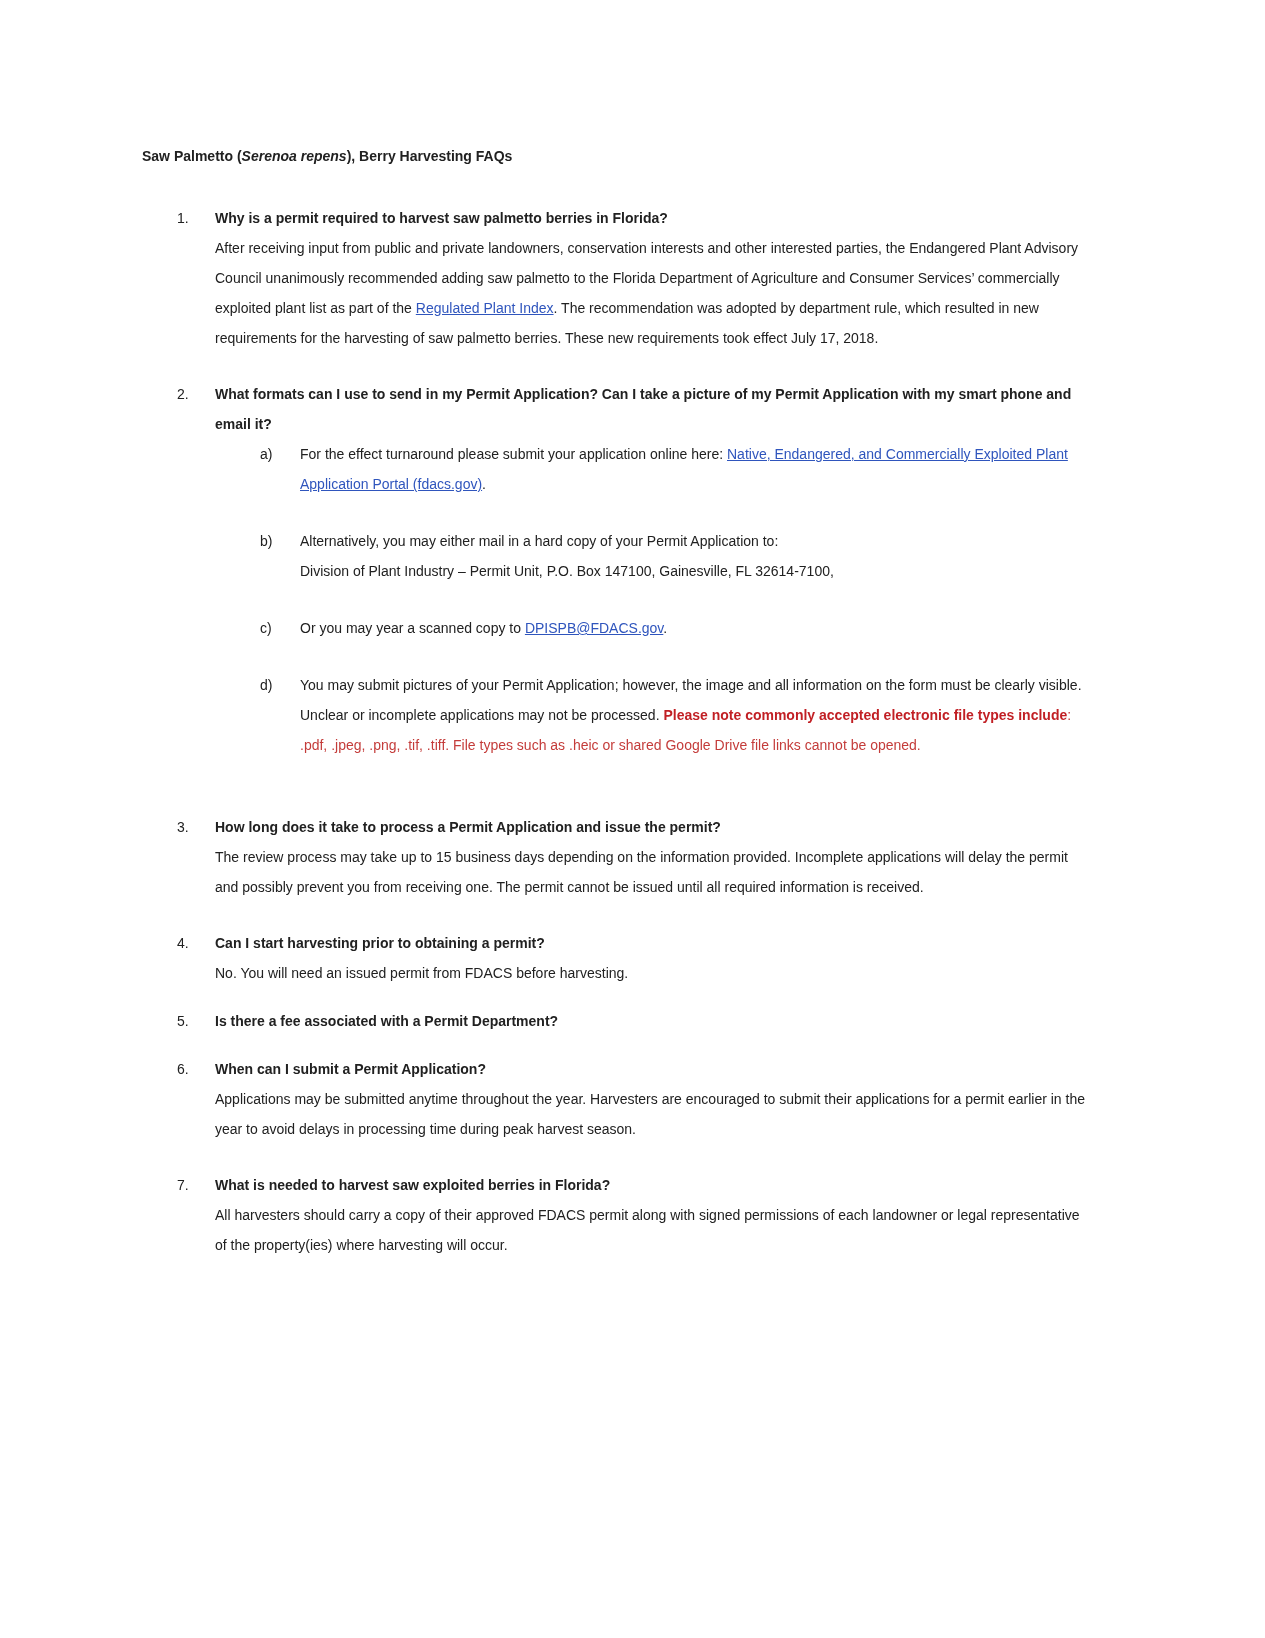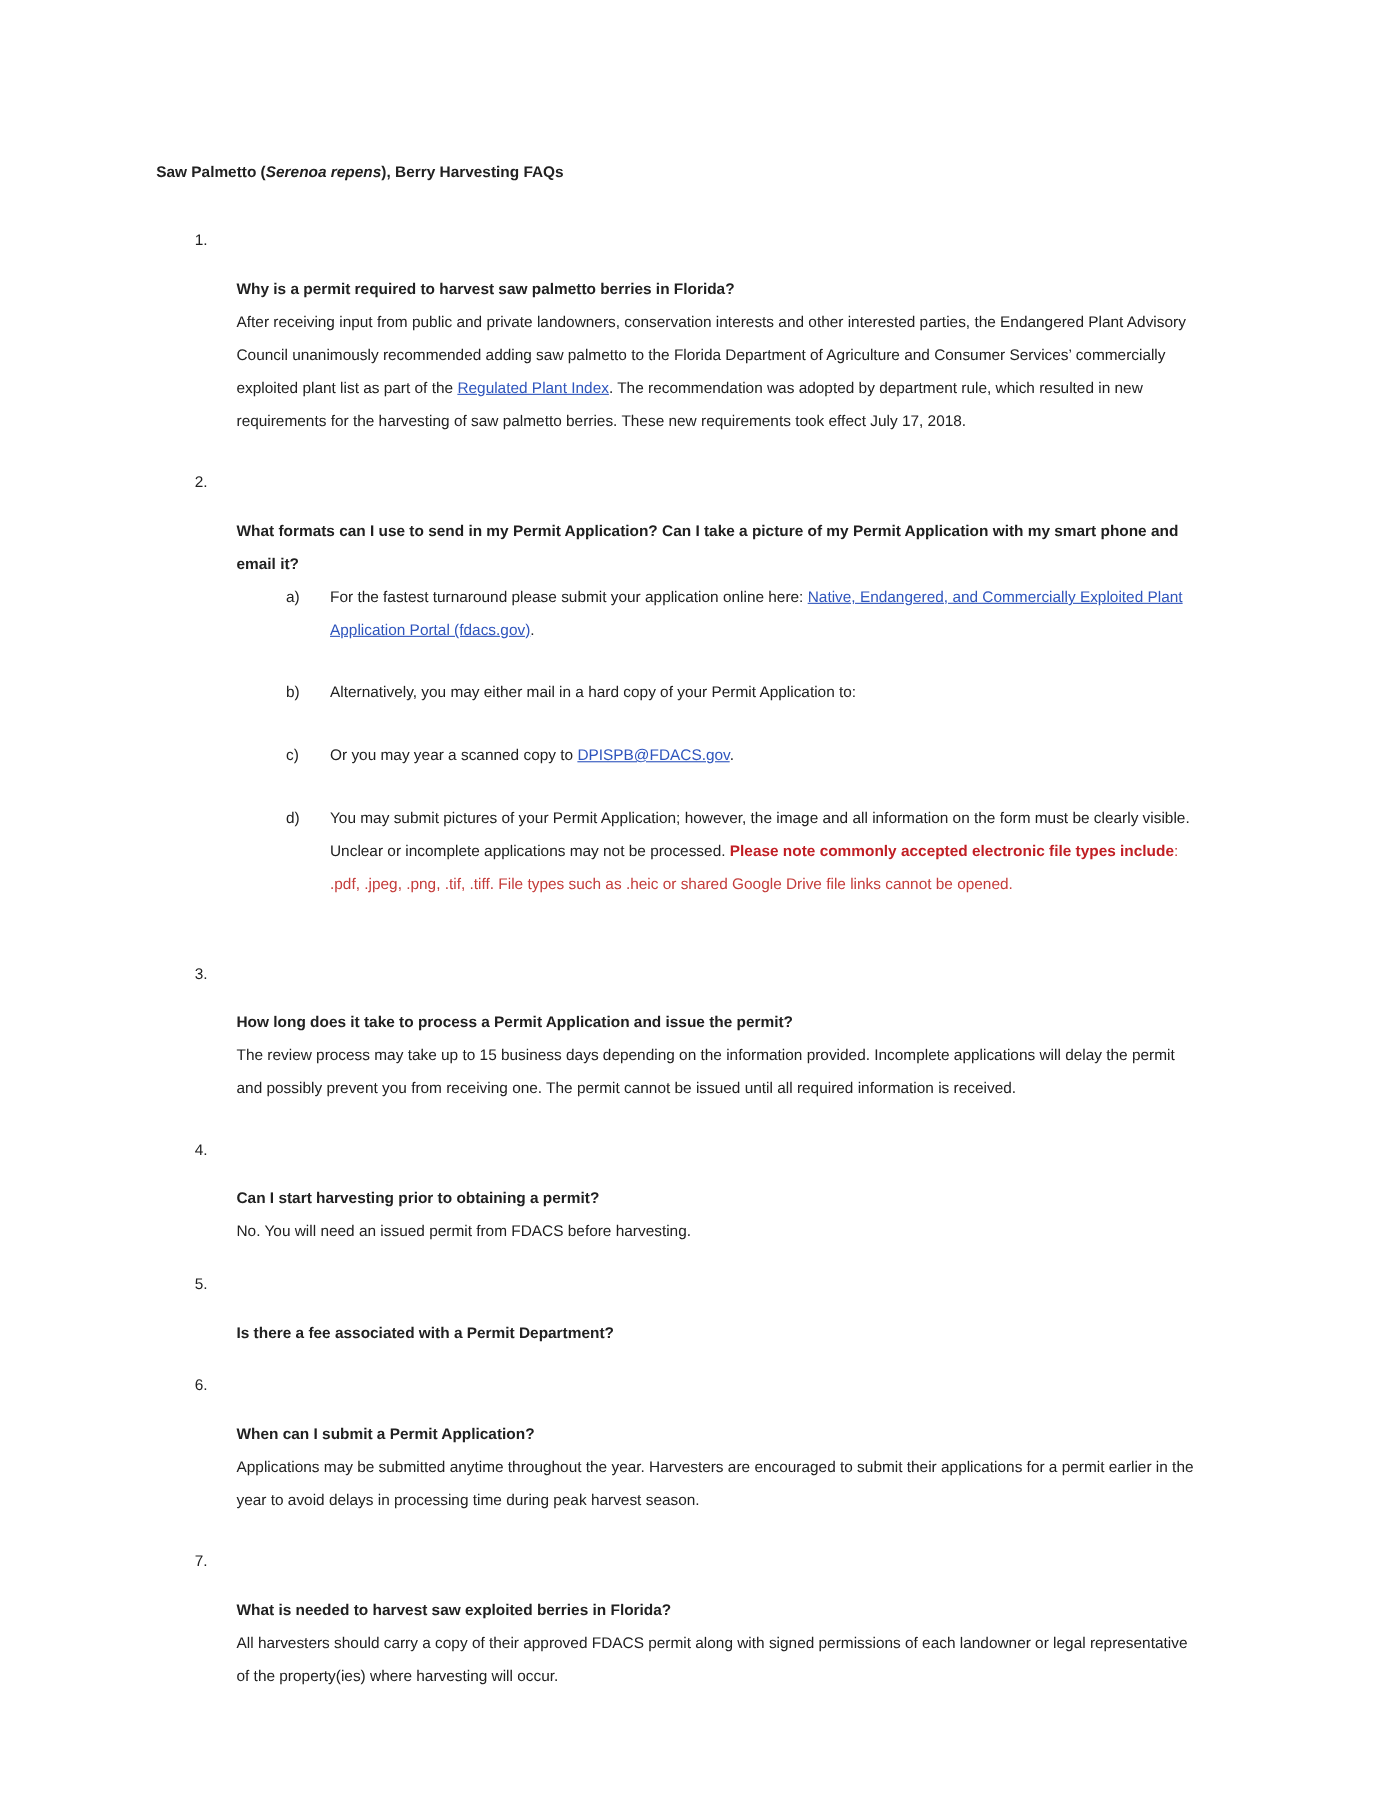--- a/index.html
+++ b/index.html
@@ -33,21 +33,21 @@
     display: flex;
     margin-bottom: 26px;
   }
   .item.gap-big   { margin-bottom: 52px; }
   .item.gap-small { margin-bottom: 18px; }
   .item-num {
     flex: none;
     width: 38px;
     margin-left: 35px;
   }
-  .item-body { flex: 1; min-width: 0; margin-top: 44px; }
+  .item-body { flex: 1; min-width: 0; }
   .question { font-weight: bold; }
   .sub {
     display: flex;
     margin-bottom: 27px;
   }
   .sub:last-child { margin-bottom: 0; }
   .sub-letter {
     flex: none;
     width: 40px;
     margin-left: 45px;
@@ -82,26 +82,26 @@
       </div>
     </div>
 
     <div class="item gap-big">
       <div class="item-num">2.</div>
       <div class="item-body">
         <div class="question">What formats can I use to send in my Permit Application? Can I take a picture of my Permit Application with my smart phone and email it?</div>
 
         <div class="sub">
           <div class="sub-letter">a)</div>
-          <div class="sub-body"><span>For the fastest turnaround please submit your application online here: </span><a class="link">Native, Endangered, and Commercially Exploited Plant Application Portal (fdacs.gov)</a><span>.</span></div>
+          <div class="sub-body"><span>For the effect turnaround please submit your application online here: </span><a class="link">Native, Endangered, and Commercially Exploited Plant Application Portal (fdacs.gov)</a><span>.</span></div>
         </div>
 
         <div class="sub">
           <div class="sub-letter">b)</div>
-          <div class="sub-body"><span>Alternatively, you may either mail in a hard copy of your Permit Application to:</span><br></div>
+          <div class="sub-body"><span>Alternatively, you may either mail in a hard copy of your Permit Application to:</span><br><span>Division of Plant Industry – Permit Unit, P.O. Box 147100, Gainesville, FL 32614-7100,</span></div>
         </div>
 
         <div class="sub">
           <div class="sub-letter">c)</div>
           <div class="sub-body"><span>Or you may year a scanned copy to </span><a class="link">DPISPB@FDACS.gov</a><span>.</span></div>
         </div>
 
         <div class="sub">
           <div class="sub-letter">d)</div>
           <div class="sub-body"><span>You may submit pictures of your Permit Application; however, the image and all information on the form must be clearly visible. Unclear or incomplete applications may not be processed. </span><span class="red-bold">Please note commonly accepted electronic file types include</span><span class="red-text">: .pdf, .jpeg, .png, .tif, .tiff. File types such as .heic or shared Google Drive file links cannot be opened.</span></div>

